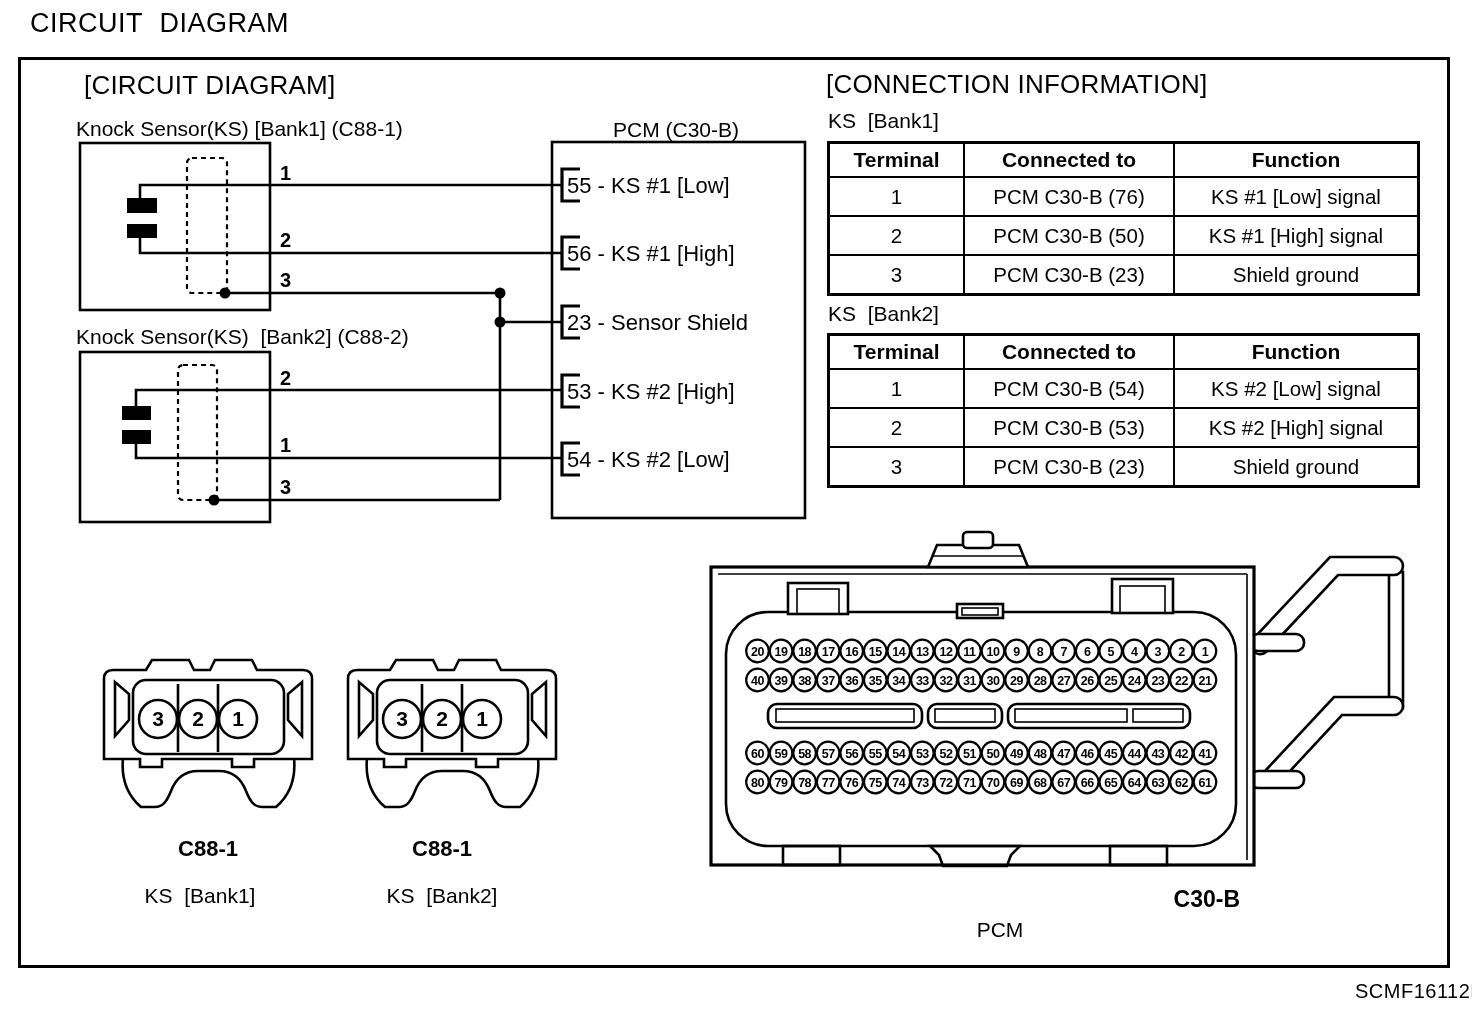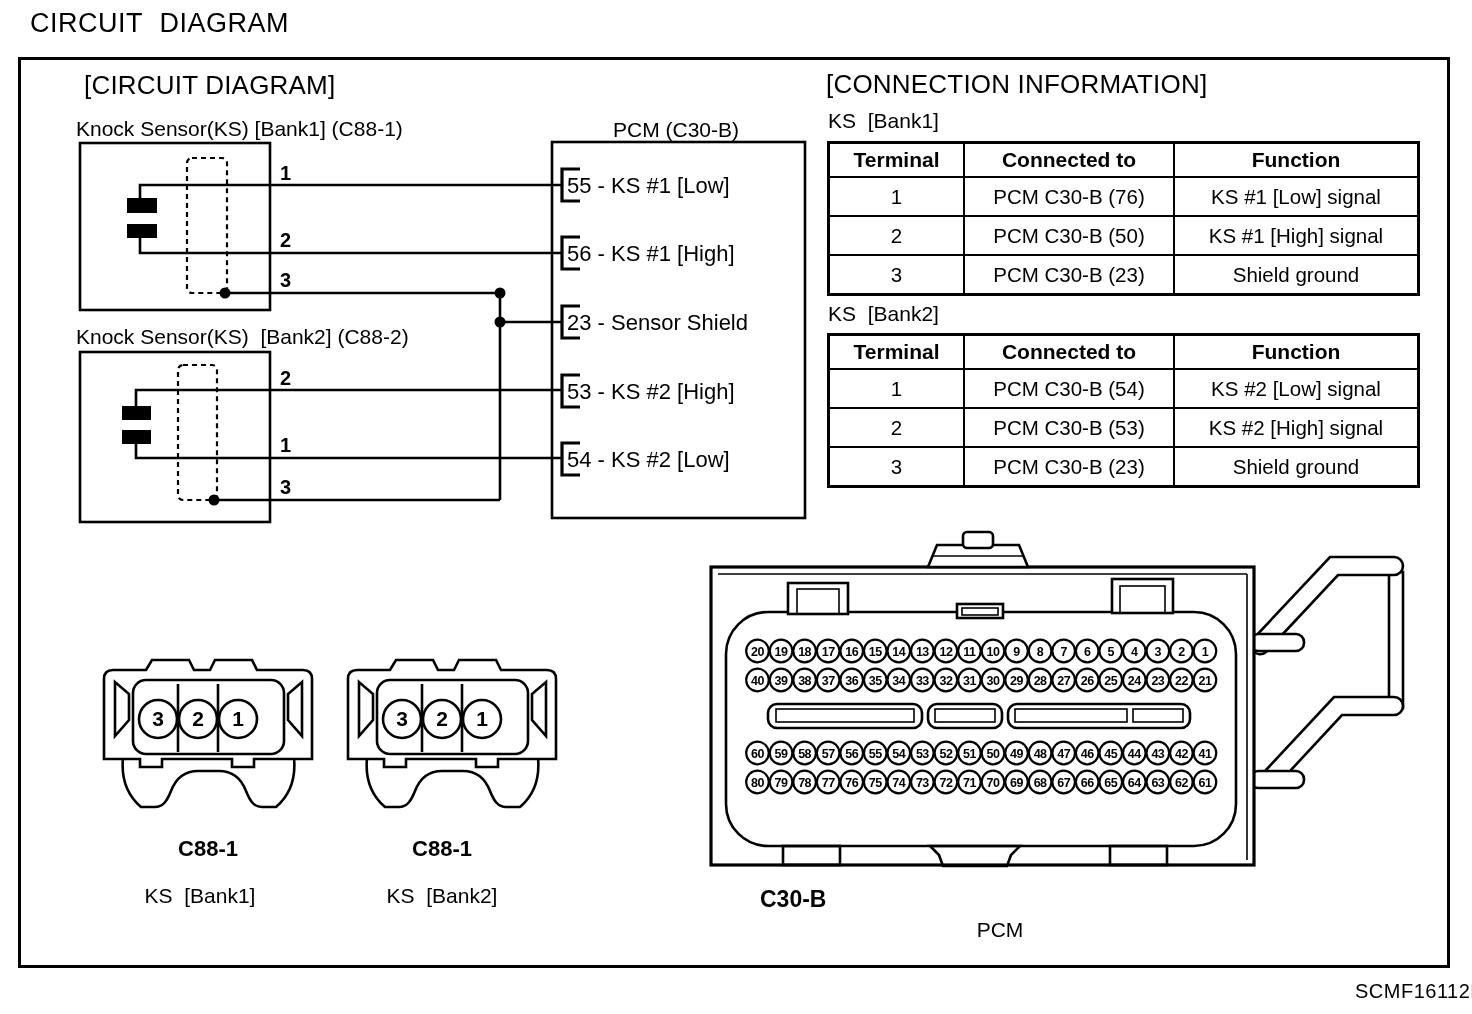--- a/index.html
+++ b/index.html
@@ -10,21 +10,21 @@
   .main-title{left:30px;top:8px;font-size:27px;font-weight:normal;word-spacing:9px;letter-spacing:.5px;}
   .border-box{left:18px;top:57px;width:1426px;height:905px;border:3px solid #000;}
   .heading{font-size:26px;letter-spacing:.2px;}
   .tbl-caption{font-size:21px;white-space:pre;}
   table.conn{position:absolute;border-collapse:collapse;background:#fff;border:3px solid #000;table-layout:fixed;}
   table.conn th,table.conn td{border:2.4px solid #000;text-align:center;vertical-align:middle;padding:0;}
   table.conn th{height:32px;font-size:21px;font-weight:bold;}
   table.conn td{height:37px;font-size:20.5px;font-weight:normal;}
   .conn-label{text-align:center;font-size:21px;white-space:pre;}
   .conn-name{text-align:center;font-size:22px;font-weight:bold;}
-  .c30b-name{text-align:left;font-size:23px;font-weight:bold;}
+  .c30b-name{text-align:right;font-size:23px;font-weight:bold;}
   .doc-code{font-size:20px;letter-spacing:.5px;}
   
   svg{position:absolute;overflow:visible;}
   .ln{fill:none;stroke:#000;stroke-width:2.6;}
   .ln3{fill:none;stroke:#000;stroke-width:3.2;}
   .thin{fill:none;stroke:#000;stroke-width:1.6;}
   .wh{fill:#fff;stroke:#000;stroke-width:2.6;}
   .wh3{fill:#fff;stroke:#000;stroke-width:3.2;}
   .blk{fill:#000;stroke:none;}
   .dash{fill:none;stroke:#000;stroke-width:2.2;stroke-dasharray:5 4;}

